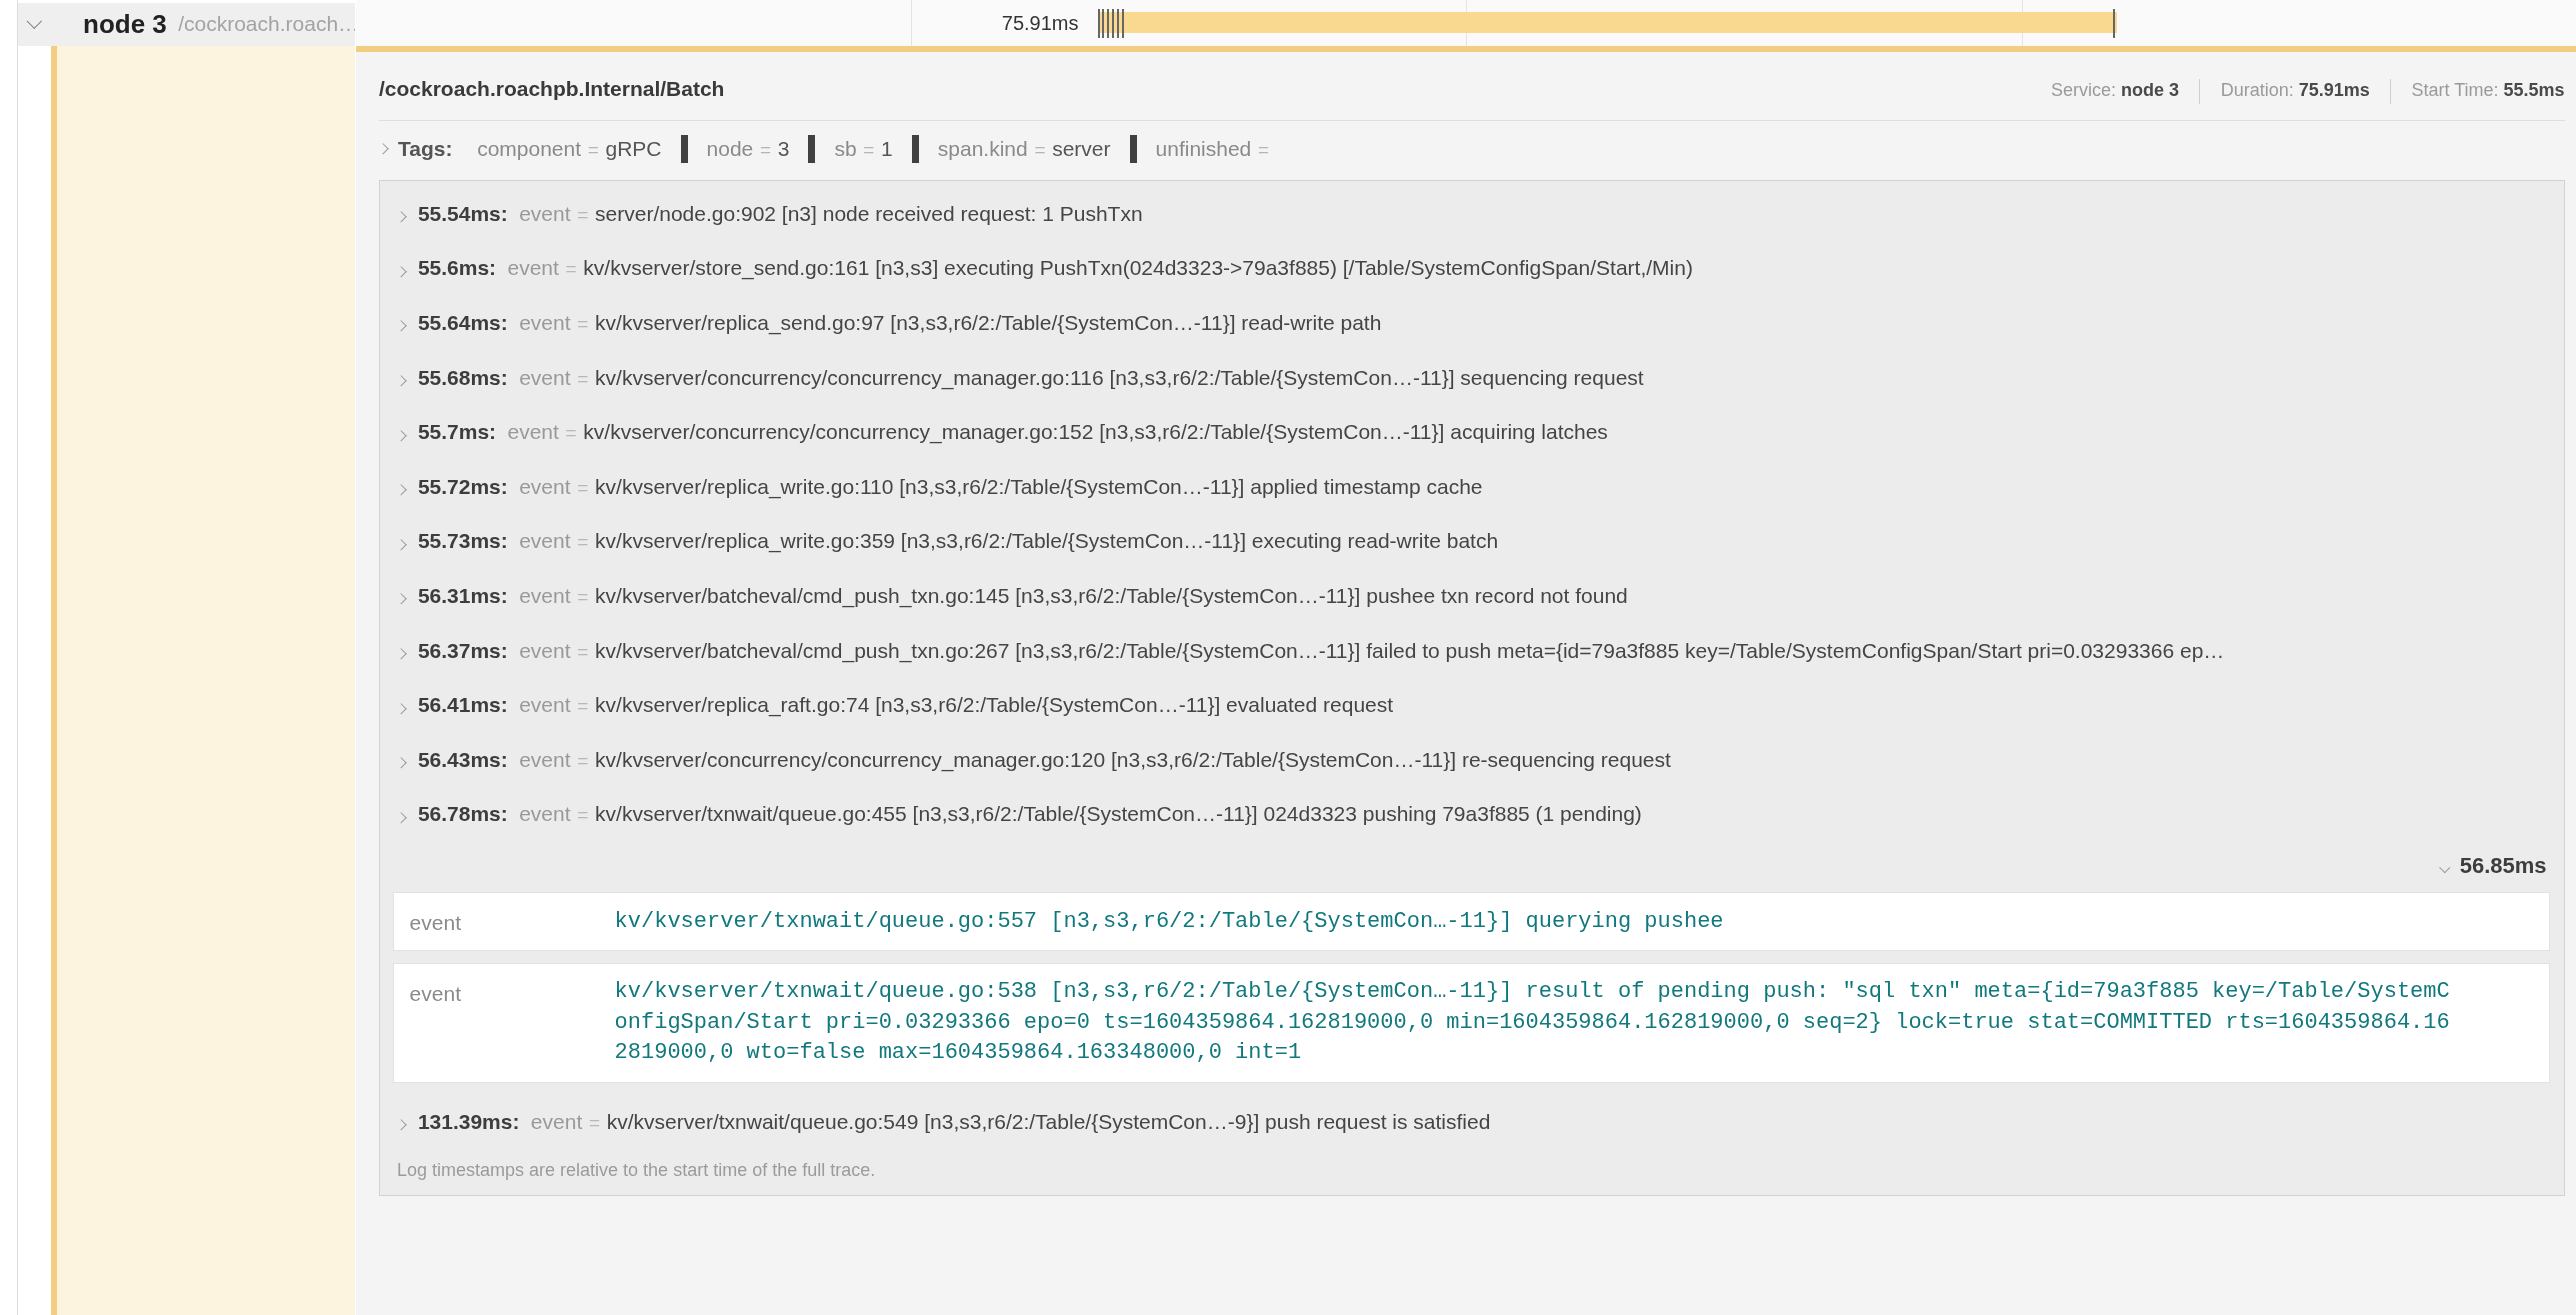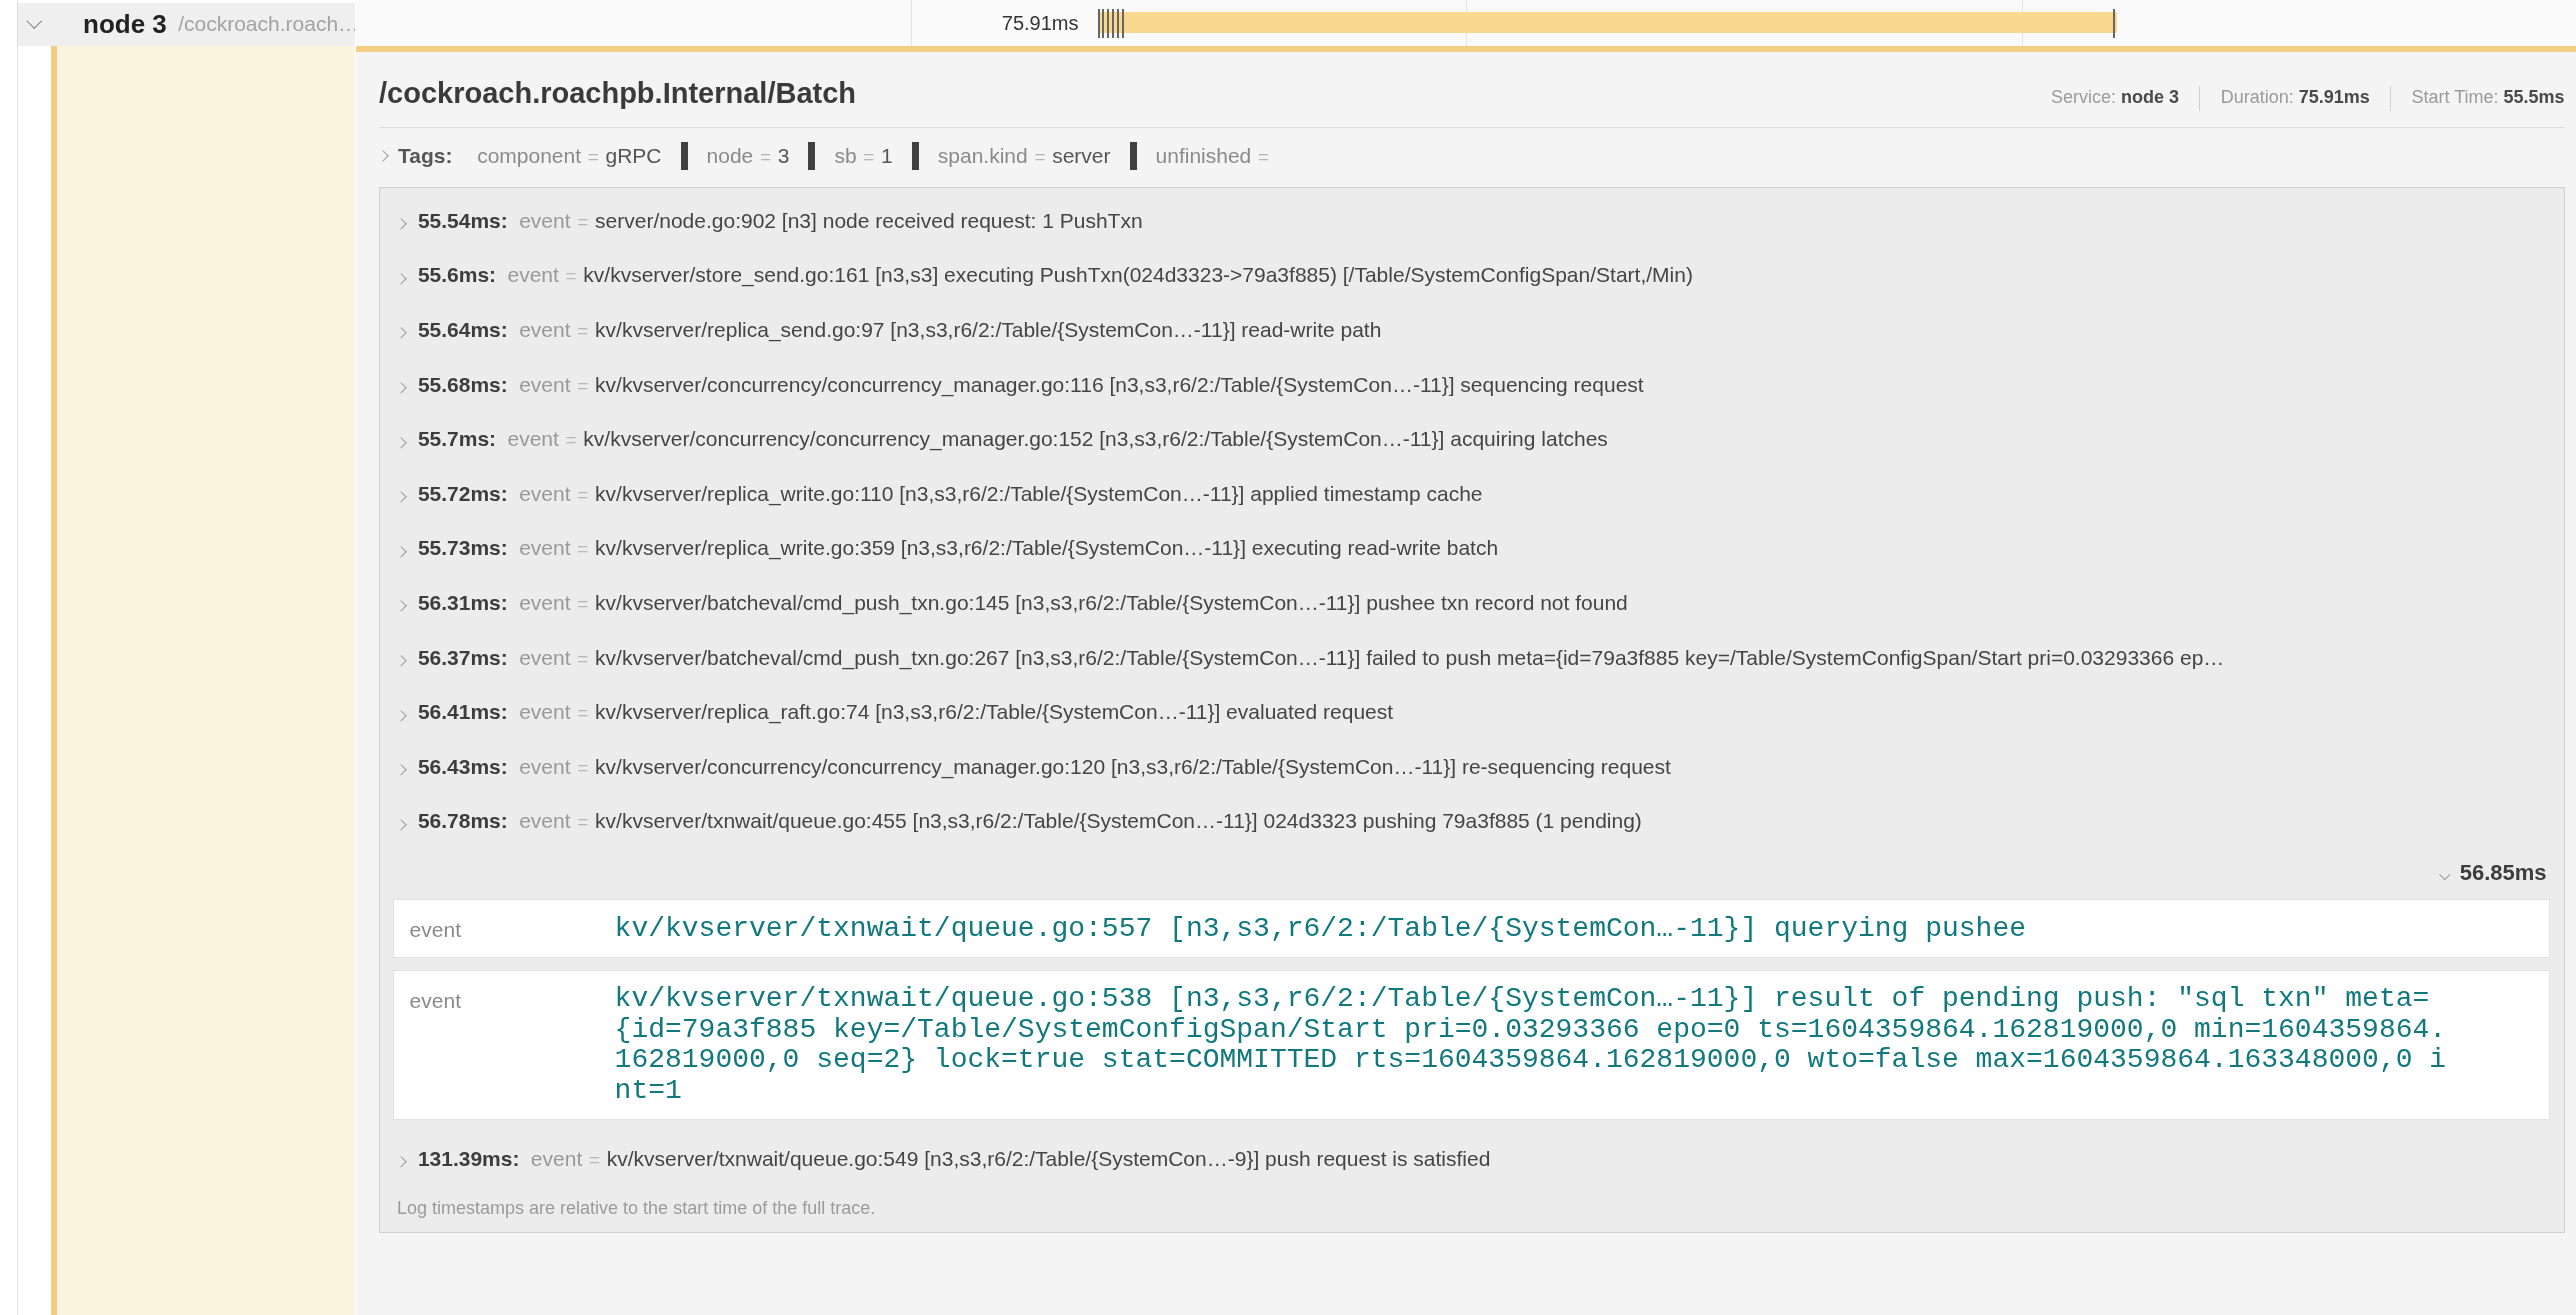--- a/index.html
+++ b/index.html
@@ -41,21 +41,21 @@
   .cv.sm { width:7.6px; height:7.6px; border-width:0 1.9px 1.9px 0; border-color:#9a9a9a; }
   .top-row .cv { position:absolute; left:11.4px; top:14.3px; }
 
   
   .detail-panel {
     position:absolute; left:356px; top:46px; width:2220px; height:1270px;
     background:#f4f4f4; border-top:6.7px solid #f2cd82;
   }
   .panel-inner { padding:25px 11.4px 0 23px; }
   .detail-header { display:flex; justify-content:space-between; align-items:baseline; }
-  .title { font-size:29px; font-weight:bold; color:#3a3a3a; white-space:nowrap; }
+  .title { font-size:21px; font-weight:bold; color:#3a3a3a; white-space:nowrap; }
   .meta  { font-size:18px; color:#9a9a9a; white-space:nowrap; }
   .meta b { color:#4a4a4a; }
   .meta .sep { display:inline-block; width:1px; height:25px; background:#cfcfcf; margin:0 15.3px; vertical-align:middle; }
   .header-divider { height:1px; background:#dedede; margin-top:16px; }
 
   
   .tags-row { margin-top:14.3px; display:flex; align-items:center; font-size:21px; }
   .tags-row .lbl { font-weight:bold; color:#555; margin-left:11.4px; }
   .tag-list { display:flex; align-items:center; margin-left:5.7px; }
   .tag { padding:1.9px 19px; white-space:nowrap; }
@@ -79,21 +79,21 @@
   .log-row .v  { color:#454545; }
   .group-header { padding:11.4px 17px; font-size:22px; font-weight:bold; color:#3d3d3d; cursor:pointer;text-align:right; }
   .group-header .ts { margin-left:11.4px; }
   .kv-box {
     background:#fff; border:1px solid #e2e2e2;
     margin:1.9px 13.3px 11.4px 13.3px; padding:13.3px 15.3px; display:flex;
   }
   .kv-key { width:205px; flex:none; font-size:21px; color:#8a8a8a; padding-top:4.8px; }
   .kv-val {
     font-family:"Liberation Mono", monospace;
-    font-size:28px; line-height:30.5px; color:#11797e;
+    font-size:22px; line-height:30.5px; color:#11797e;
     max-width:1840px; white-space:pre-wrap; word-break:break-all;
   }
   .logs-footer { padding:11.4px 17px 13.3px 17px; font-size:18px; color:#9b9b9b; }
 </style>
 </head>
 <body>
 
 <div class="left-divider"></div>
 <div class="amber-vbar"></div>
 <div class="cream-col"></div>

